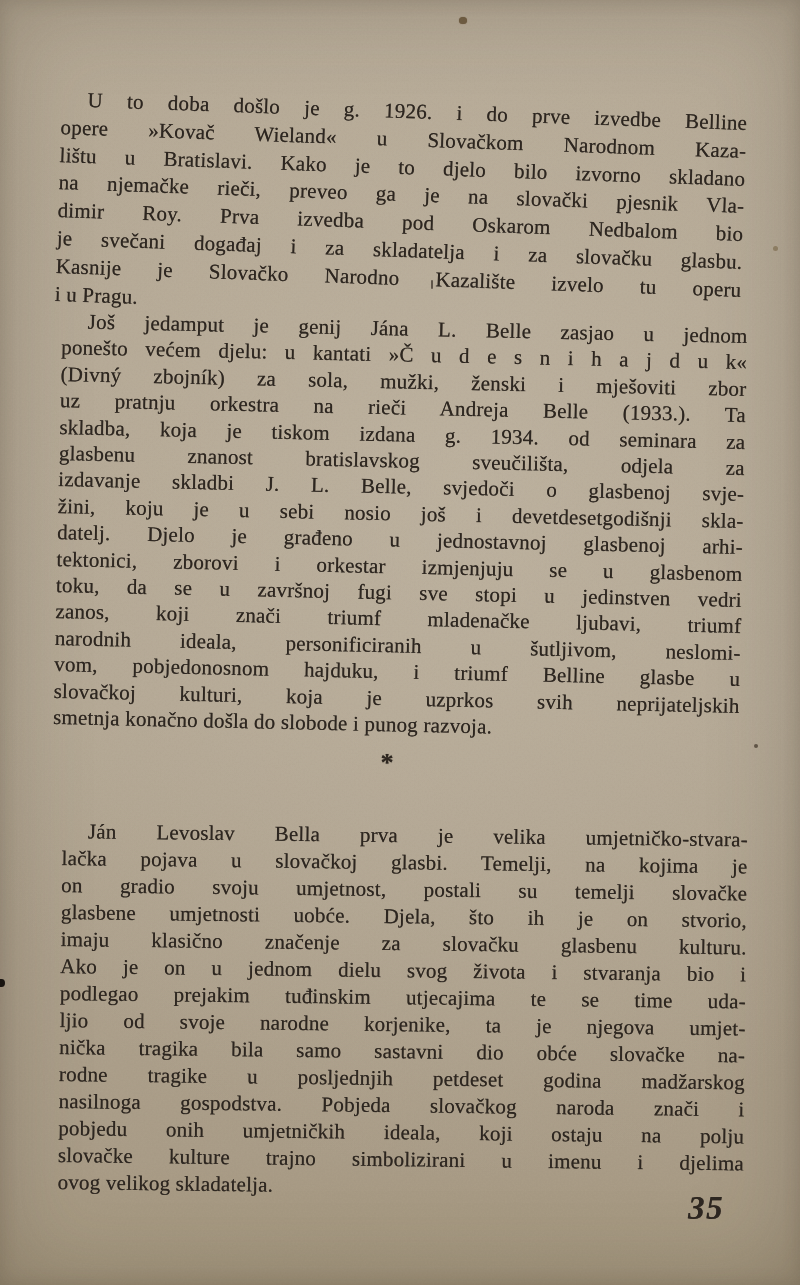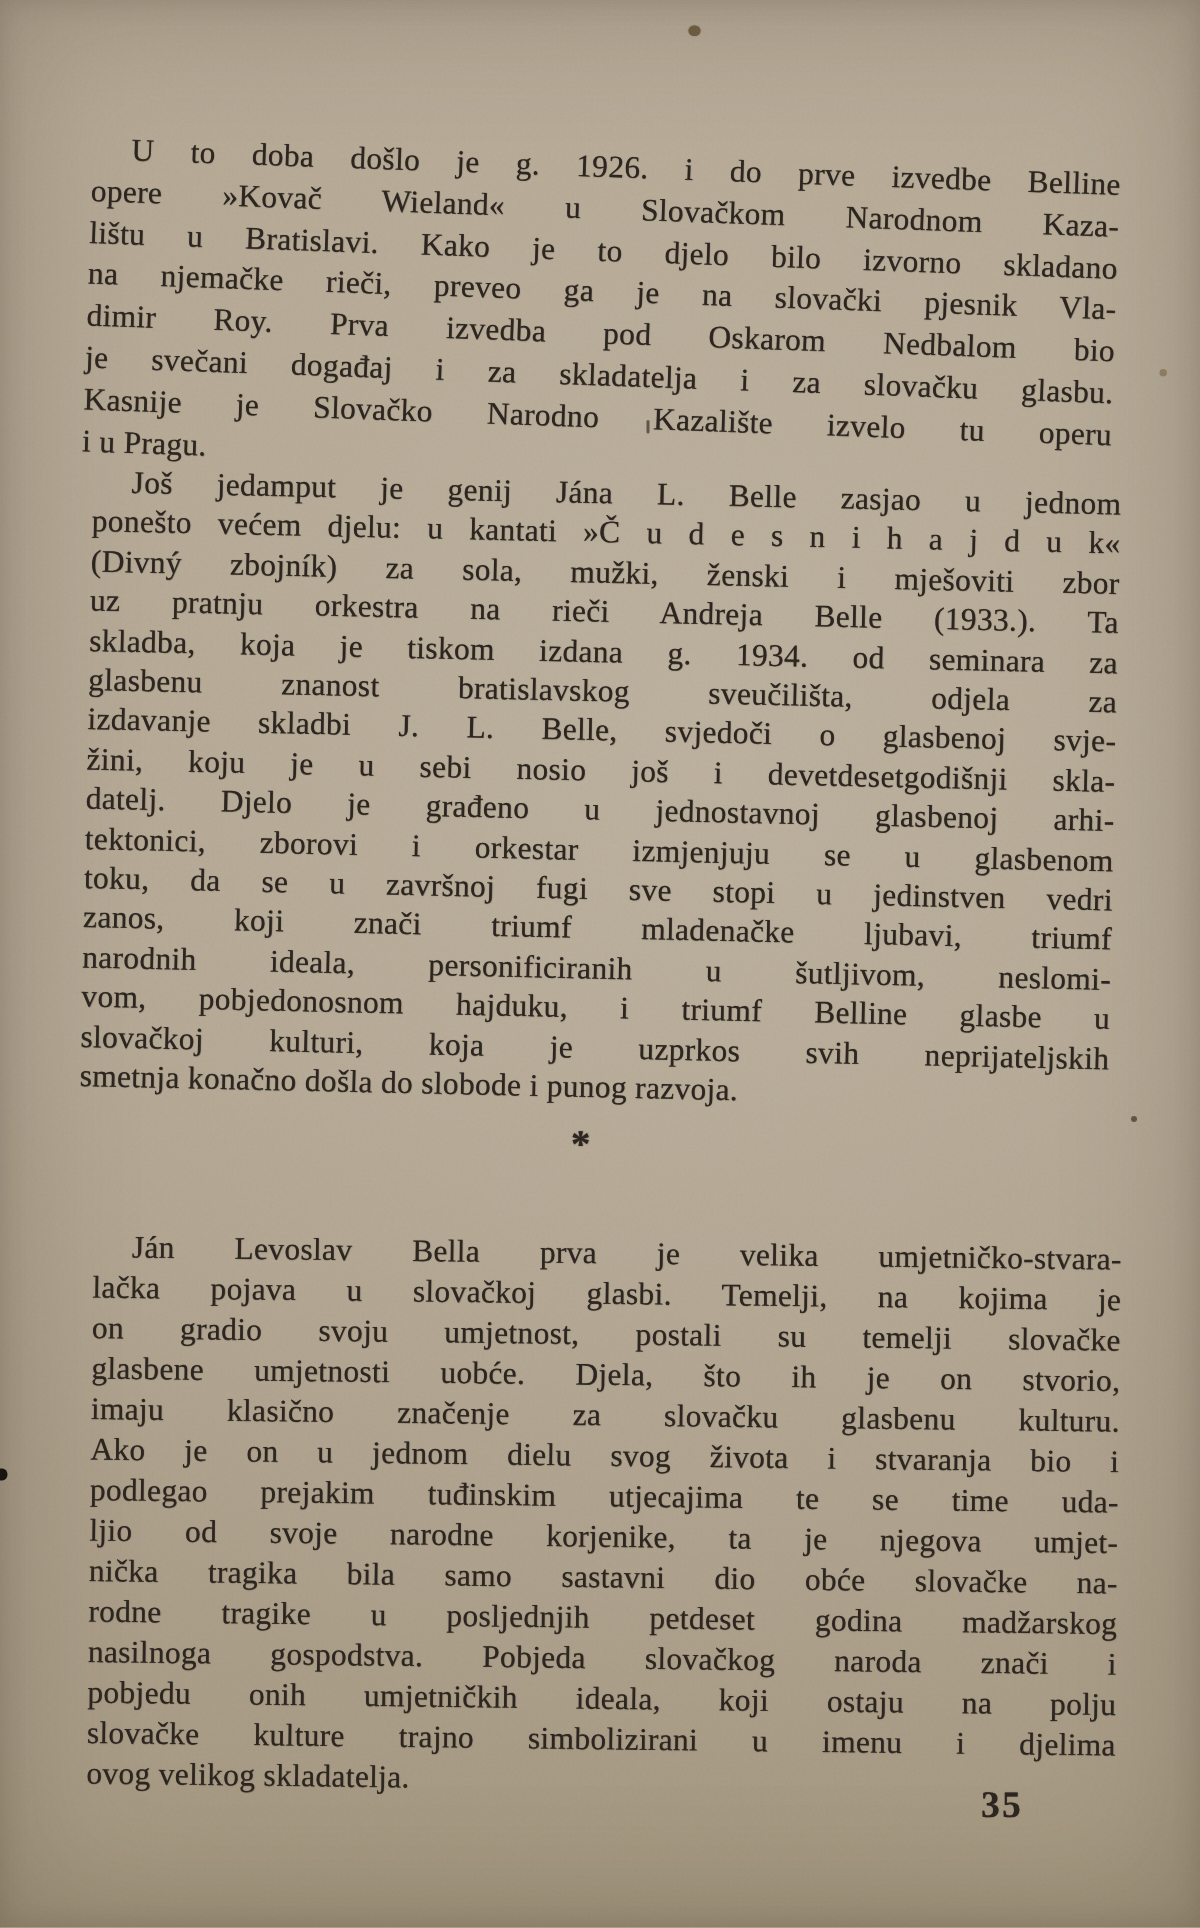--- a/index.html
+++ b/index.html
@@ -57,23 +57,24 @@
     top: 748px;
     width: 686px;
     text-align: center;
     font-size: 26px;
     font-weight: bold;
     transform: translateX(-18px);
     text-shadow: 0.3px 0.3px 0.8px rgba(42,34,26,0.8);
   }
   .folio {
     position: absolute;
-    left: 654px;
+    left: 688px;
     top: 1190px;
-    font-size: 25px;
+    font-size: 33px;
+    font-style: italic;
     font-weight: bold;
     letter-spacing: 1.5px;
     text-shadow: 0.2px 0.2px 0.6px rgba(42,34,26,0.7);
   }
   .speck {
     position: absolute;
     border-radius: 50%;
     pointer-events: none;
   }
   .speck-a { left: 459px; top: 17px;  width: 8px; height: 7px; background: #6e5c42; box-shadow: 0 0 1px #6e5c42; }

